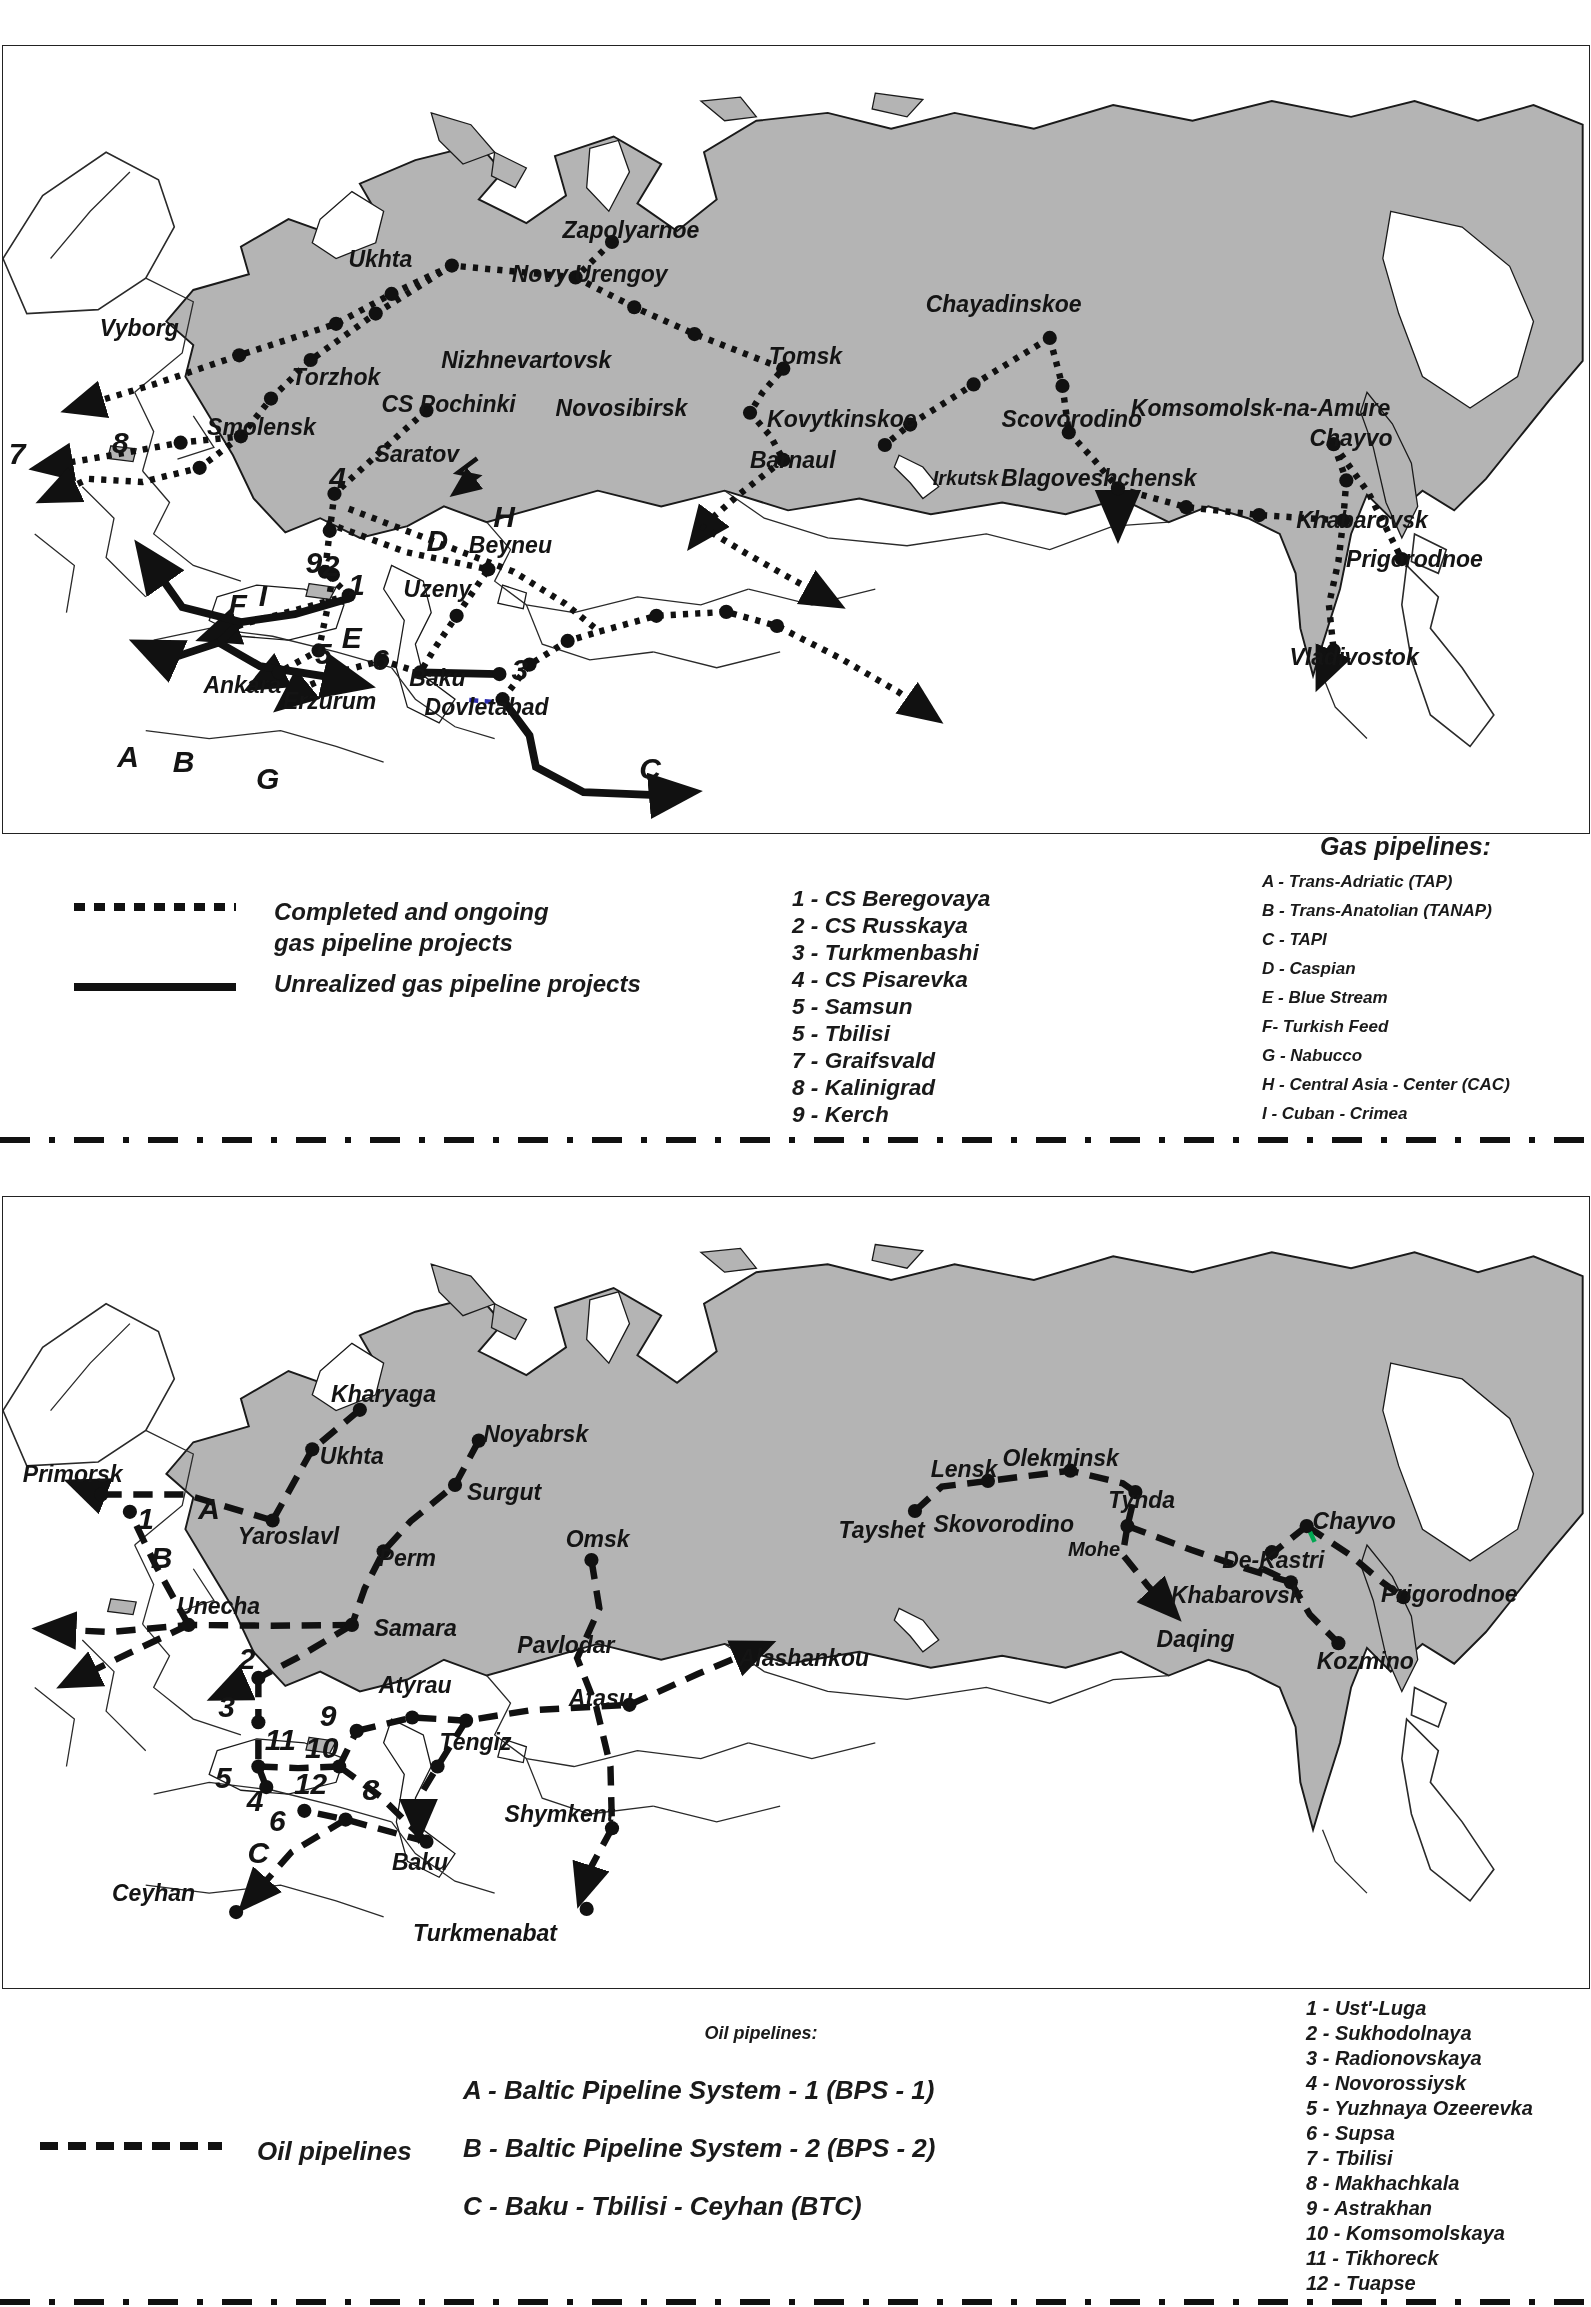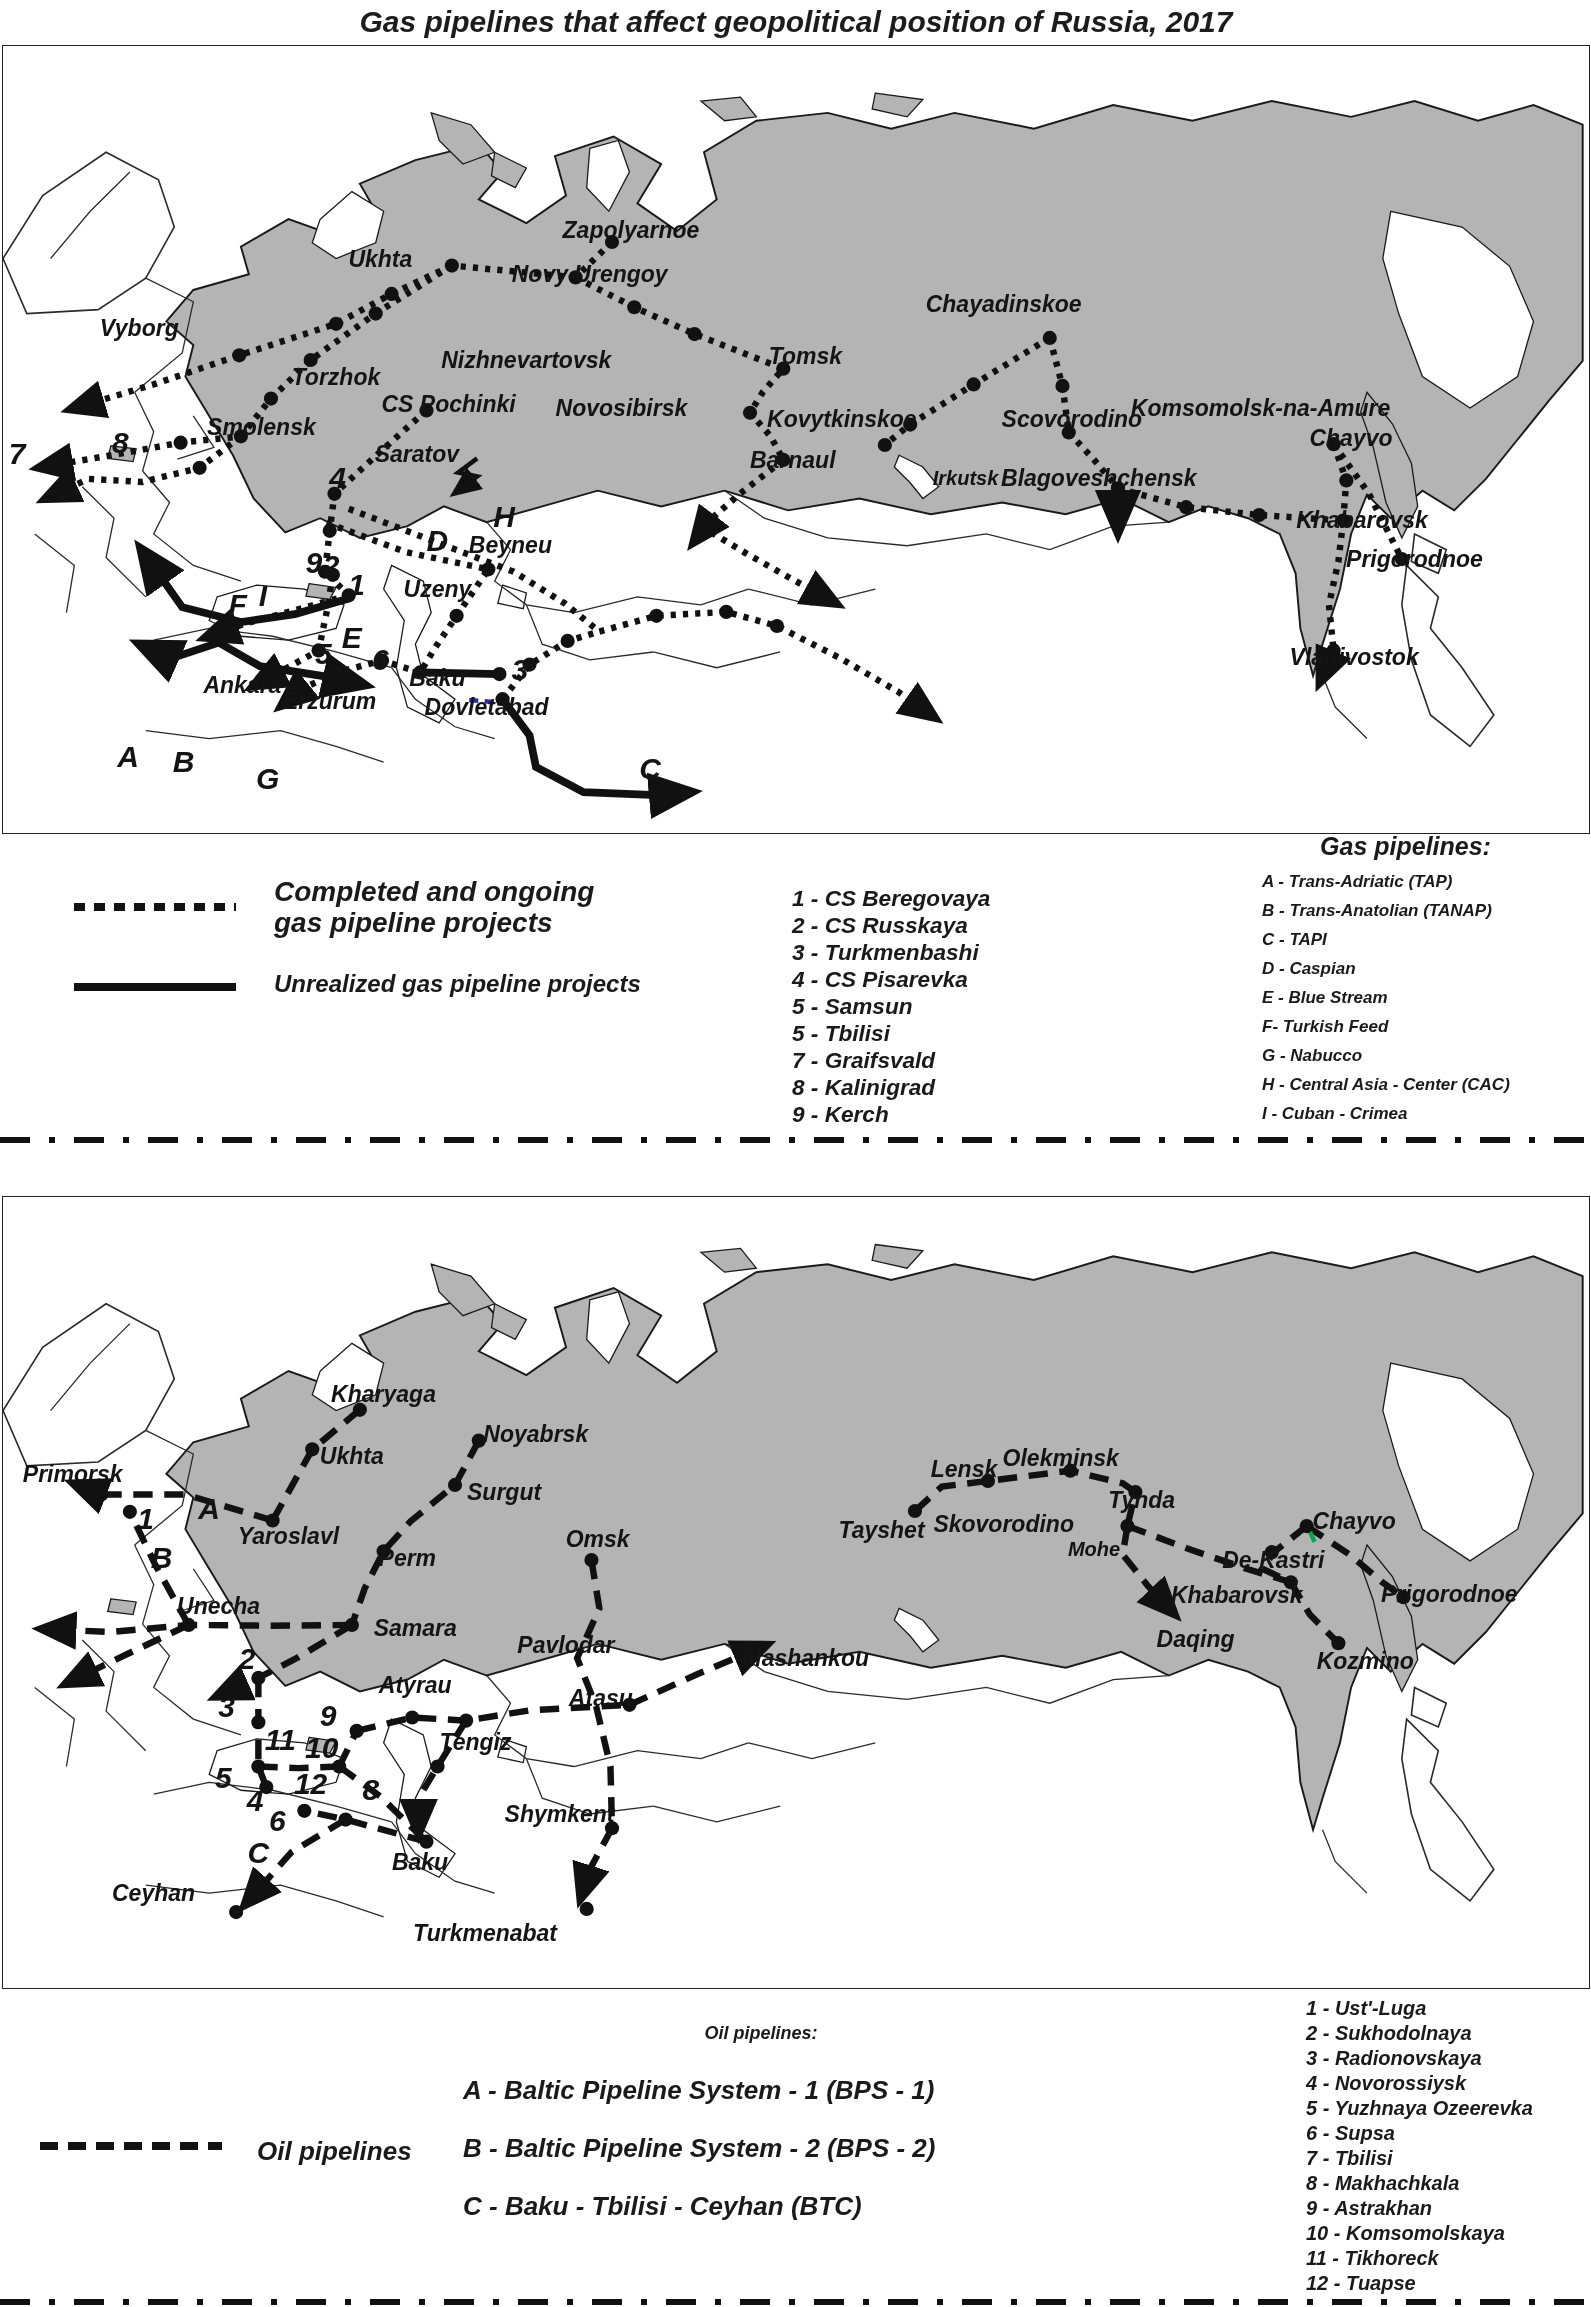--- a/index.html
+++ b/index.html
@@ -26,21 +26,20 @@
   .sw-dash{height:8.4px;background:repeating-linear-gradient(90deg,#111 0 18px,transparent 18px 28px);}
   .divider{position:absolute;left:0;width:1592px;height:5.8px;
         background:repeating-linear-gradient(90deg,#111 0 30px,transparent 30px 49px,#111 49px 55px,transparent 55px 74px);}
   .leg-text{position:absolute;font-weight:bold;font-style:italic;color:#1a1a1a;white-space:pre-line;}
 </style>
 </head>
 <body>
 
 <div id="page">
 
-  <div class="map-title" id="gasTitle" style="top:5.2px">Gas pipelines that affect geopolitical position of Russia, 2017</div>
 
   <div class="panel" id="gasPanel" style="top:45px;height:787px">
     <svg id="gasSvg" viewBox="0 0 2460 1220" preserveAspectRatio="none">
         <defs>
           <marker id="gasArrow" markerWidth="9" markerHeight="8" refX="5.5" refY="3" orient="auto" markerUnits="strokeWidth">
             <path d="M0,0 L7,3 L0,6 Z" fill="#111"></path>
           </marker>
         </defs>
         <polygon points="319.8,573.4 282.9,512.4 295.2,463.6 253.4,427.0 295.2,378.2 381.3,353.8 369.0,311.1 442.8,268.4 528.9,298.9 578.1,256.2 553.5,213.5 639.6,176.9 738.0,152.5 774.9,195.2 738.0,237.9 811.8,274.5 873.3,231.8 856.1,170.8 947.1,140.3 1020.9,183.0 984.0,244.0 1045.5,286.7 1107.0,237.9 1087.3,164.7 1168.5,115.9 1279.2,103.7 1377.6,128.1 1476.0,103.7 1599.0,128.1 1722.0,91.5 1845.0,115.9 1968.0,85.4 2091.0,109.8 2189.4,85.4 2287.8,115.9 2373.9,91.5 2450.2,122.0 2450.2,488.0 2398.5,549.0 2349.3,610.0 2300.1,671.0 2250.9,719.8 2201.7,689.3 2152.5,732.0 2115.6,695.4 2091.0,756.4 2073.8,841.8 2046.7,927.2 2032.0,976.0 2012.3,902.8 2004.9,817.4 1980.3,756.4 1931.1,732.0 1869.6,713.7 1808.1,738.1 1734.3,701.5 1648.2,725.9 1549.8,707.6 1439.1,725.9 1328.4,701.5 1217.7,719.8 1119.3,689.3 1020.9,713.7 922.5,689.3 836.4,713.7 750.3,738.1 683.9,713.7 627.3,744.2 553.5,762.5 492.0,732.0 437.9,754.0 388.7,701.5 356.7,634.4" fill="#b4b4b4" stroke="#1a1a1a" stroke-width="3"></polygon>
         <polygon points="492.0,268.4 541.2,225.7 590.4,256.2 578.1,305.0 516.6,329.4 479.7,305.0" fill="#ffffff" stroke="#1a1a1a" stroke-width="2"></polygon>
@@ -203,21 +202,21 @@
         <span class="mlabel m" style="left: 16.4%; top: 70.2%;">I</span>
         <span class="mlabel m" style="left: 22%; top: 75.5%;">E</span>
         <span class="mlabel m" style="left: 7.9%; top: 90.6%;">A</span>
         <span class="mlabel m" style="left: 11.4%; top: 91.2%;">B</span>
         <span class="mlabel m" style="left: 16.7%; top: 93.4%;">G</span>
         <span class="mlabel m" style="left: 40.8%; top: 92.1%;">C</span>
       </div>
   </div>
 
   <div class="swatch sw-dotted" style="left:74px;top:903px;width:162px"></div>
-  <div class="leg-text" style="left:274px;top:876px;font-size:28px;line-height:31px">Completed and ongoing
+  <div class="leg-text" style="left:274px;top:896px;font-size:24px;line-height:31px">Completed and ongoing
 gas pipeline projects</div>
   <div class="swatch sw-solid" style="left:74px;top:983px;width:162px"></div>
   <div class="leg-text" style="left:274px;top:970px;font-size:24px">Unrealized gas pipeline projects</div>
 
   <div class="gas-stations" style="position:absolute;left:792px;top:885px">
       <div class="legend-item">1 - CS Beregovaya</div>
       <div class="legend-item">2 - CS Russkaya</div>
       <div class="legend-item">3 - Turkmenbashi</div>
       <div class="legend-item">4 - CS Pisarevka</div>
       <div class="legend-item">5 - Samsun</div>

